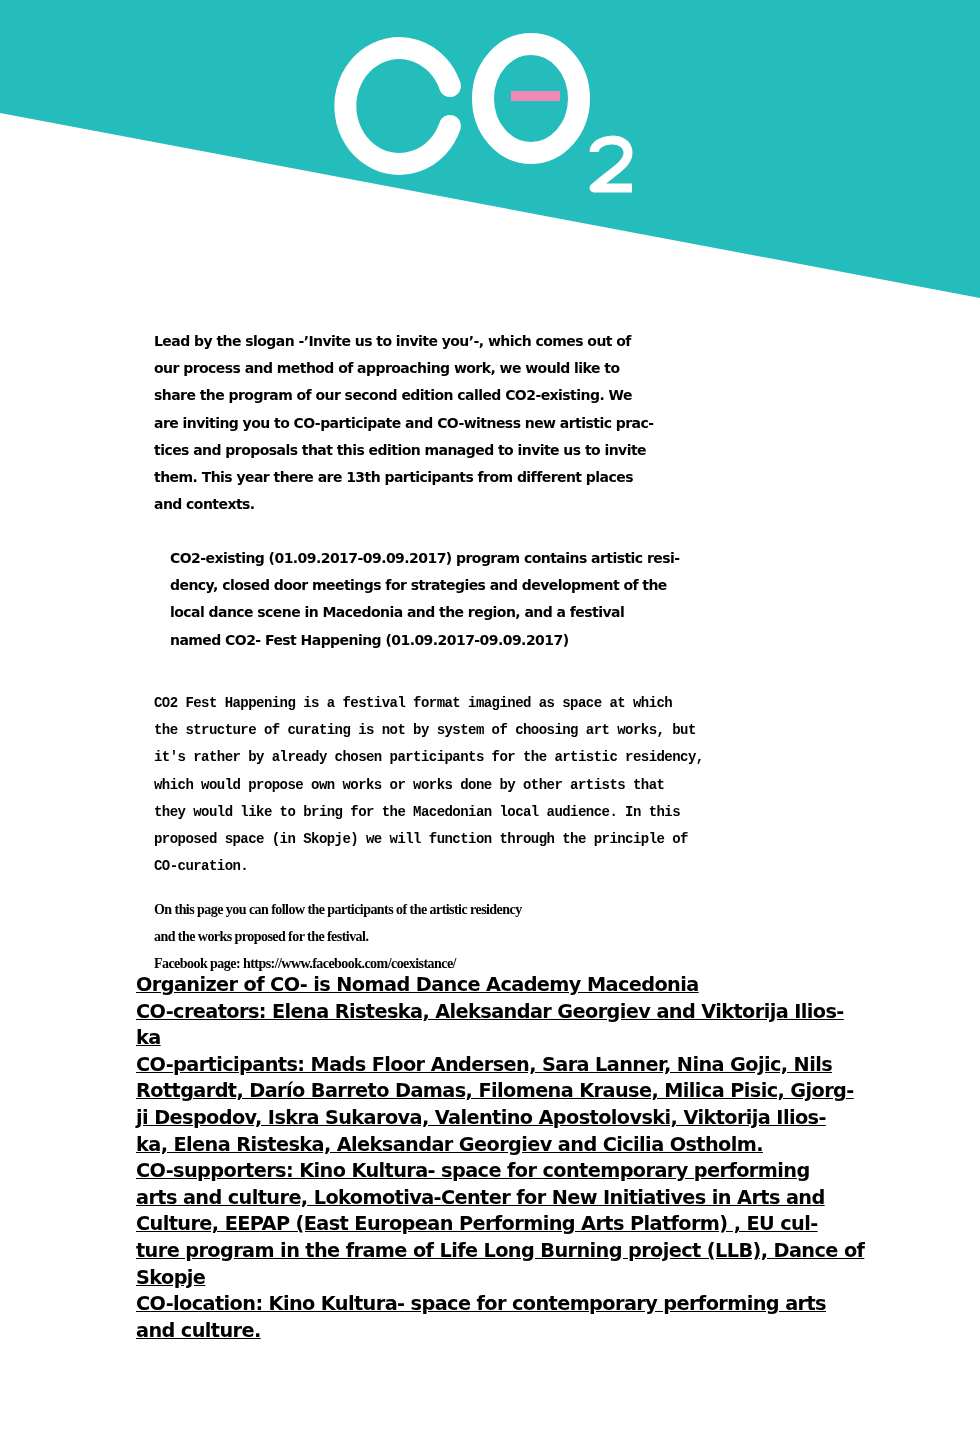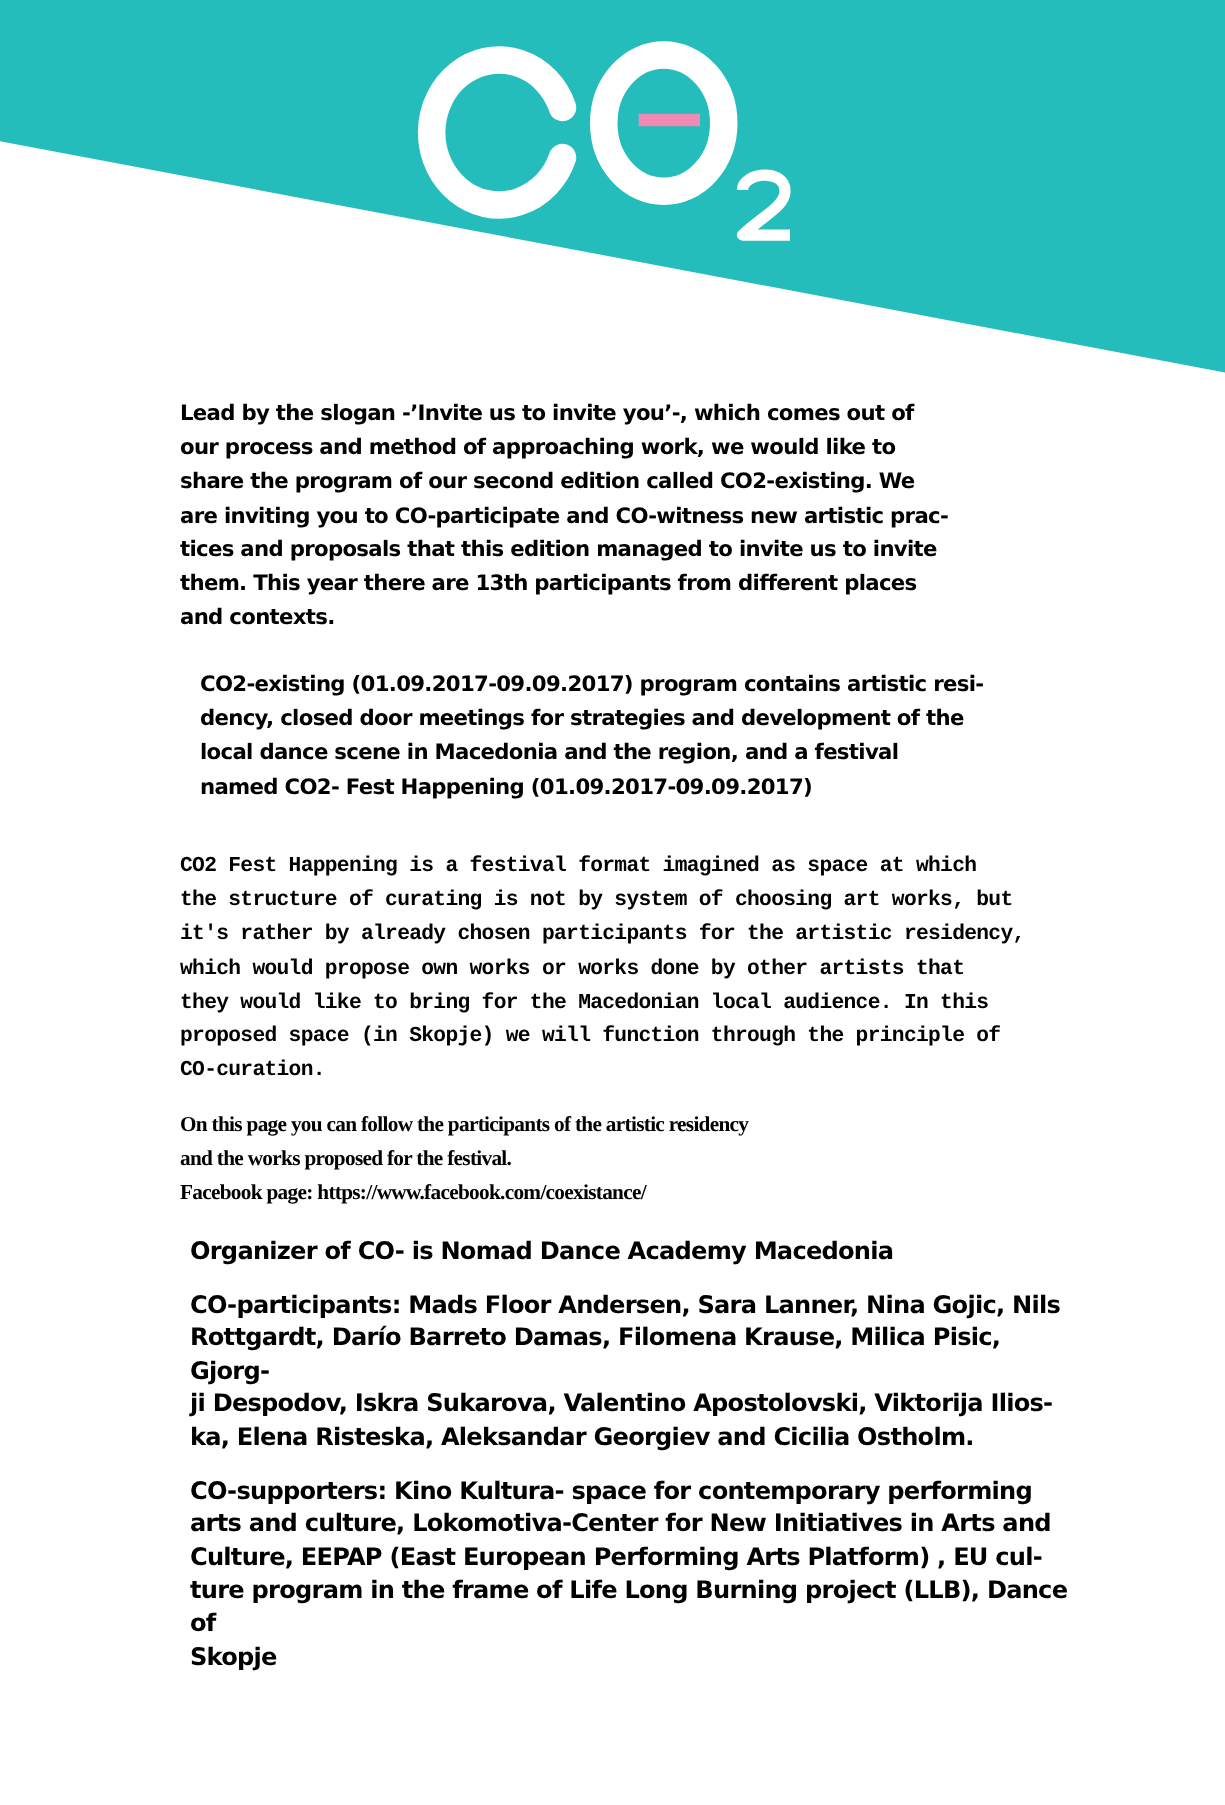--- a/index.html
+++ b/index.html
@@ -19,41 +19,41 @@
   }
   .banner svg { display: block; }
   .content {
     position: absolute;
     left: 138px;
     top: 310px;
     width: 730px;
   }
   .para {
     font-weight: bold;
-    font-size: 17px;
+    font-size: 14px;
     line-height: 27.2px;
     letter-spacing: -0.55px;
-    margin: 6px;
+    margin: 16px;
     white-space: pre-line;
   }
   .p1 { position: absolute; top: 2px; left: 0; }
   .p2 { position: absolute; top: 219px; left: 16px; }
   .p3 { position: absolute; top: 364px; left: 0; font-family: Liberation Mono, monospace; }
   .p4 { position: absolute; top: 570px; left: 0; font-family: Liberation Serif, serif; }
   .credits {
     position: absolute;
     top: 662px;
     left: -2px;
     width: 735px;
     font-size: 19.3px;
     line-height: 26.6px;
     letter-spacing: -0.6px;
     font-weight: bold;
   }
-  .credits .line { margin: 16px; white-space: pre-line; }
+  .credits .line { margin: 0; white-space: pre-line; text-decoration: underline; }
 </style>
 </head>
 <body>
 
 <div class="banner">
   <svg width="980" height="300" viewBox="0 0 980 300">
     <polygon points="0,0 980,0 980,298 0,113" fill="#24bdbb"></polygon>
     <g>
 
       <path d="M 450 86 A 54 58 0 1 0 450 126" fill="none" stroke="#ffffff" stroke-width="22" stroke-linecap="round"></path>
@@ -85,23 +85,27 @@
 which would propose own works or works done by other artists that
 they would like to bring for the Macedonian local audience. In this
 proposed space (in Skopje) we will function through the principle of
 CO-curation.</p>
   <p class="para p4">On this page you can follow the participants of the artistic residency
 and the works proposed for the festival.
 Facebook page: https://www.facebook.com/coexistance/</p>
 
   <div class="credits">
     <p class="line">Organizer of CO- is Nomad Dance Academy Macedonia</p>
+    <p class="line">CO-creators: Elena Risteska, Aleksandar Georgiev and Viktorija Ilios-
+ka</p>
     <p class="line">CO-participants: Mads Floor Andersen, Sara Lanner, Nina Gojic, Nils
 Rottgardt, Darío Barreto Damas, Filomena Krause, Milica Pisic, Gjorg-
 ji Despodov, Iskra Sukarova, Valentino Apostolovski, Viktorija Ilios-
 ka, Elena Risteska, Aleksandar Georgiev and Cicilia Ostholm.</p>
     <p class="line">CO-supporters:  Kino Kultura- space for contemporary performing
 arts and culture, Lokomotiva-Center for New Initiatives in Arts and
 Culture, EEPAP (East European Performing Arts Platform) , EU cul-
 ture program in the frame of Life Long Burning project (LLB), Dance of
 Skopje</p>
+    <p class="line">CO-location: Kino Kultura- space for contemporary performing arts
+and culture.</p>
   </div>
 </div>
 
 </body></html>

